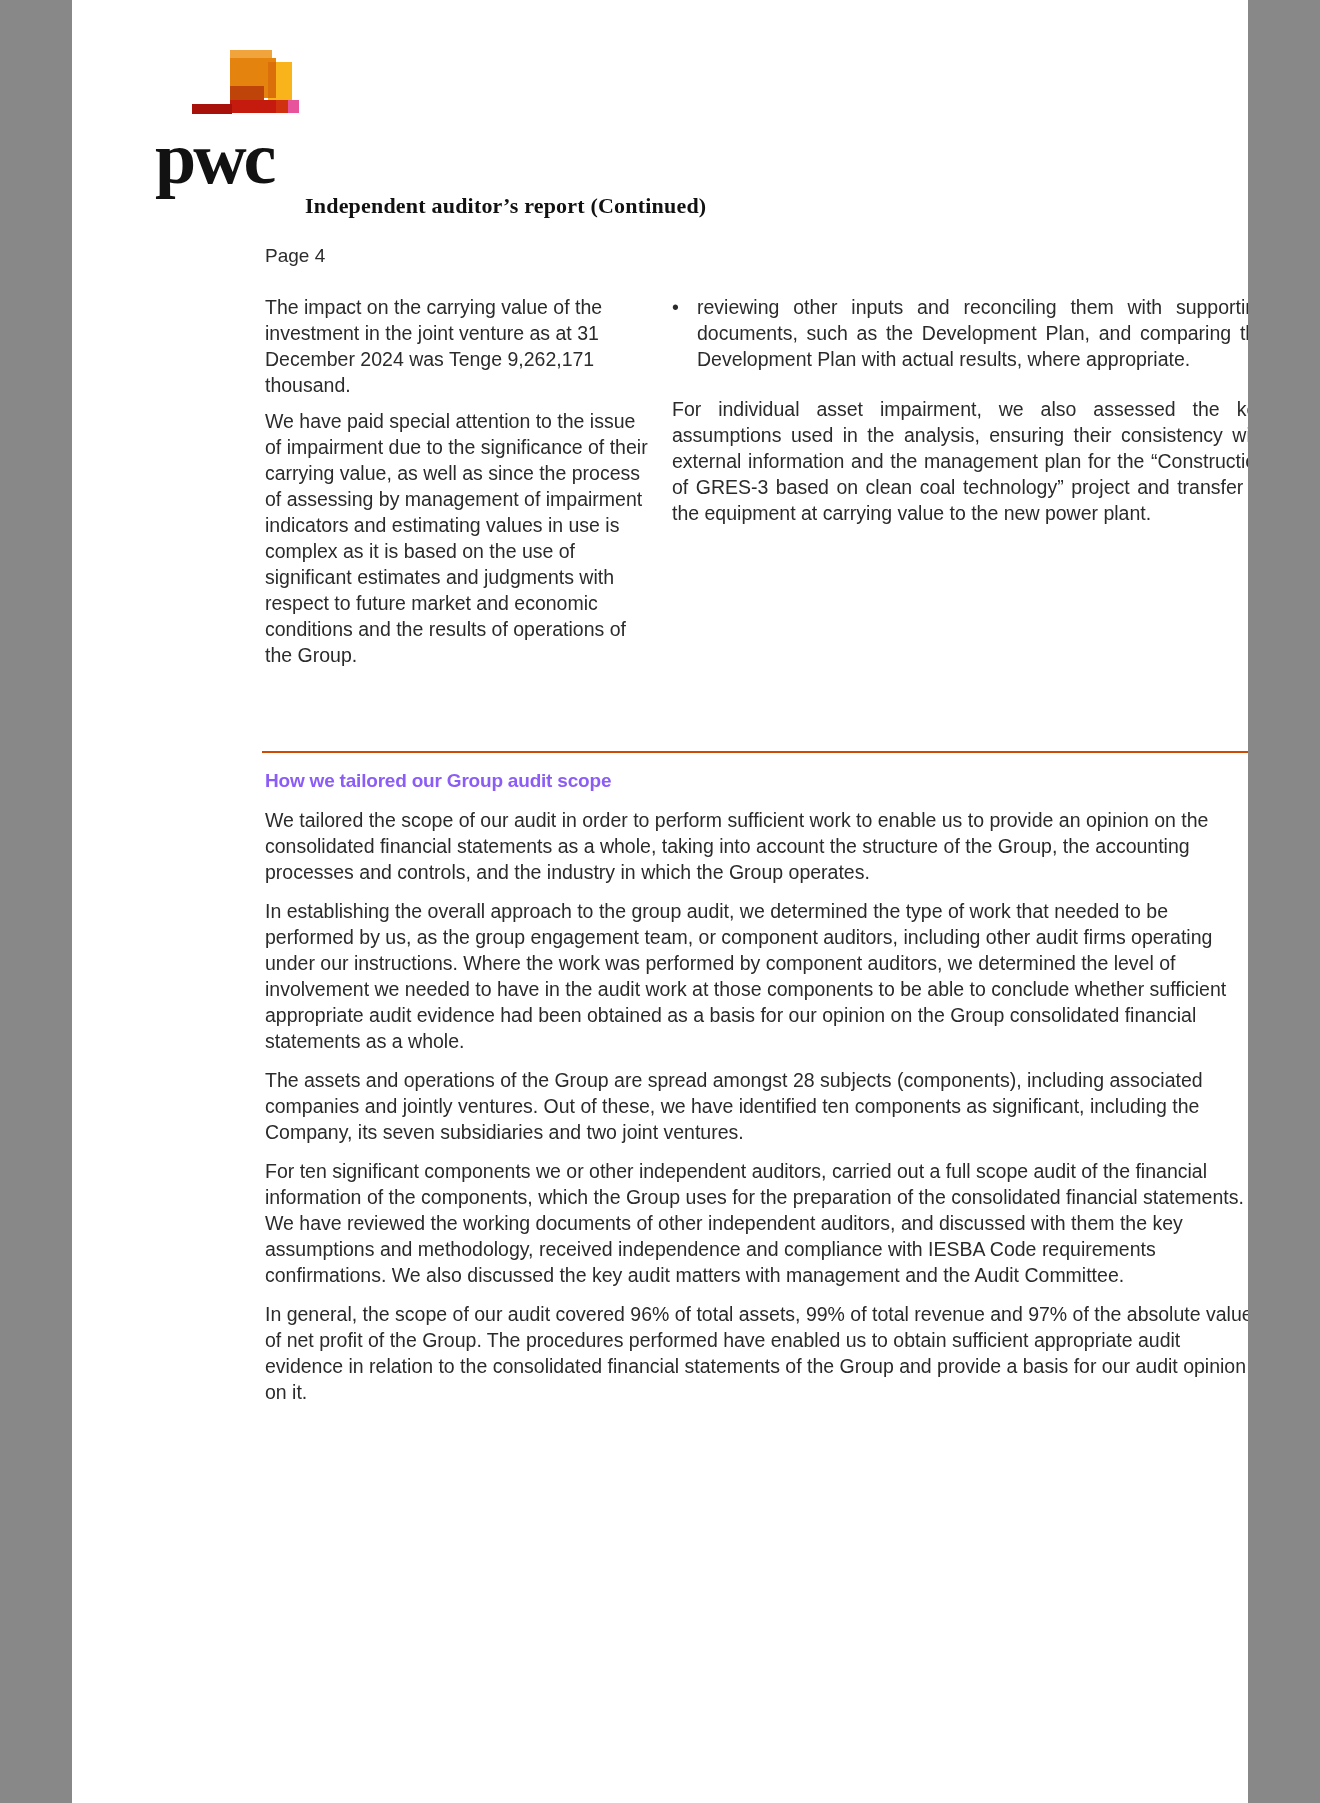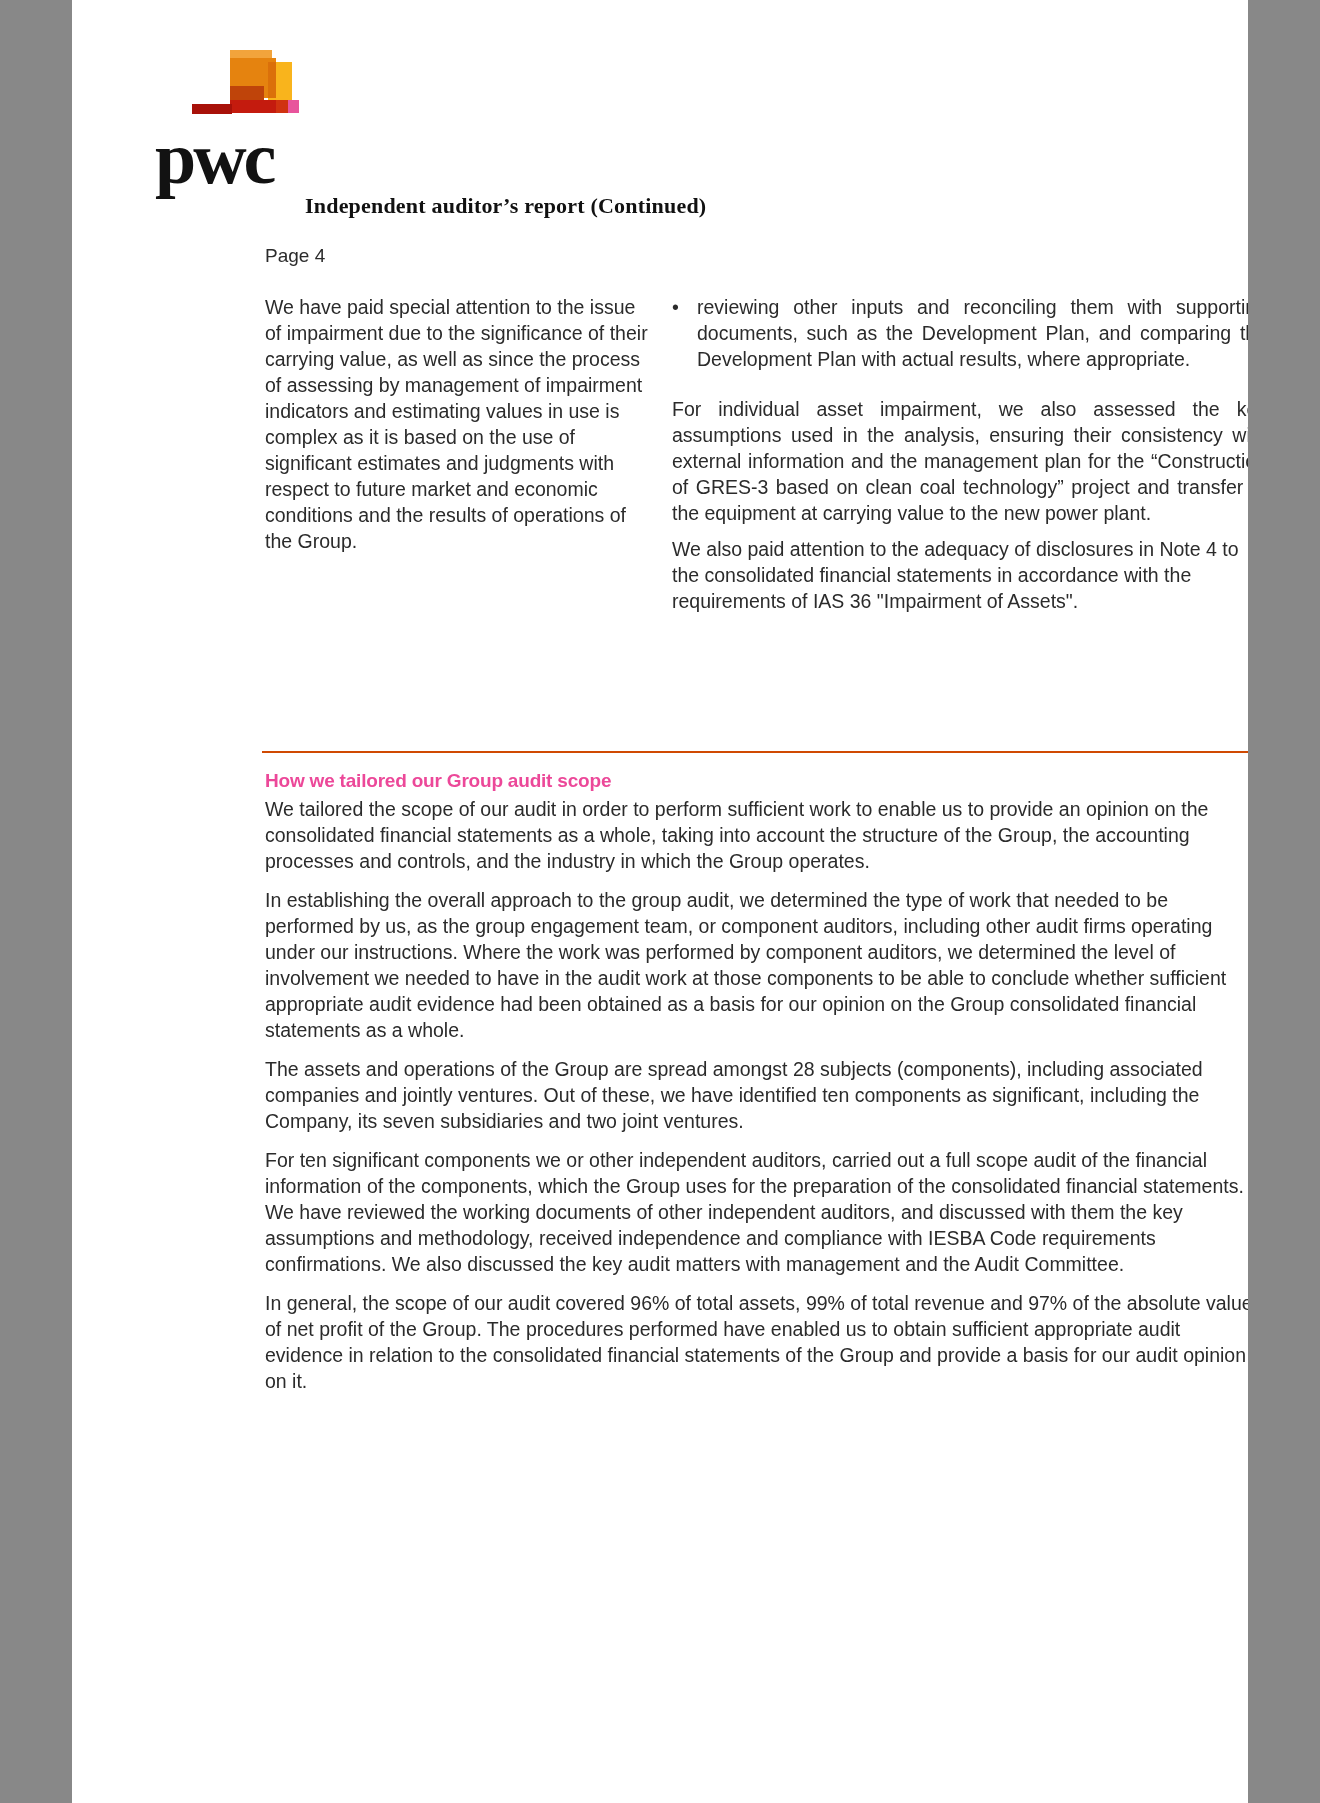--- a/index.html
+++ b/index.html
@@ -62,22 +62,22 @@
 
   
   .divider {
     position:absolute; left:190px; top:751px;
     width:1018px; height:2px; background:#d04a02;
   }
   .section {
     position:absolute; left:193px; top:770px; width:992px;
   }
   .section-heading {
-    font-weight:bold; font-size:19px; color:#ec4899;
-    letter-spacing:-0.2px; margin-bottom:4px;
+    font-weight:bold; font-size:19px; color:#8b5cf6;
+    letter-spacing:-0.2px; margin-bottom:15px;
   }
   .section p {
     font-size:19.5px; line-height:26px; margin-bottom:13px;
   }
 
   
   .page-number {
     position:absolute; left:1180px; top:1736px; width:30px;
     font-size:19px; text-align:right; color:#2b2b2b;
   }
@@ -98,29 +98,29 @@
     <div class="blk lb-pink"></div>
     <div class="blk lb-bar"></div>
     <div class="wordmark">pwc</div>
   </div>
 
   <div class="report-title">Independent auditor’s report (Continued)</div>
   <div class="page-label">Page 4</div>
 
   <div class="kam">
     <div class="kam-left">
+      <p>The impact on the carrying value of the investment in the joint venture as at 31 December 2024 was Tenge 9,262,171 thousand.</p>
       <p>We have paid special attention to the issue of impairment due to the significance of their carrying value, as well as since the process of assessing by management of impairment indicators and estimating values in use is complex as it is based on the use of significant estimates and judgments with respect to future market and economic conditions and the results of operations of the Group.</p>
     </div>
     <div class="kam-right">
       <div class="bullet-item">
         <span class="bullet-dot">•</span>
         <p class="justify">reviewing other inputs and reconciling them with supporting documents, such as the Development Plan, and comparing the Development Plan with actual results, where appropriate.</p>
       </div>
       <p class="justify">For individual asset impairment, we also assessed the key assumptions used in the analysis, ensuring their consistency with external information and the management plan for the “Construction of GRES-3 based on clean coal technology” project and transfer of the equipment at carrying value to the new power plant.</p>
-      <p>We also paid attention to the adequacy of disclosures in Note 4 to the consolidated financial statements in accordance with the requirements of IAS 36 "Impairment of Assets".</p>
     </div>
   </div>
 
   <div class="divider"></div>
 
   <div class="section">
     <div class="section-heading">How we tailored our Group audit scope</div>
     <p>We tailored the scope of our audit in order to perform sufficient work to enable us to provide an opinion on the consolidated financial statements as a whole, taking into account the structure of the Group, the accounting processes and controls, and the industry in which the Group operates.</p>
     <p>In establishing the overall approach to the group audit, we determined the type of work that needed to be performed by us, as the group engagement team, or component auditors, including other audit firms operating under our instructions. Where the work was performed by component auditors, we determined the level of involvement we needed to have in the audit work at those components to be able to conclude whether sufficient appropriate audit evidence had been obtained as a basis for our opinion on the Group consolidated financial statements as a whole.</p>
     <p>The assets and operations of the Group are spread amongst 28 subjects (components), including associated companies and jointly ventures. Out of these, we have identified ten components as significant, including the Company, its seven subsidiaries and two joint ventures.</p>

